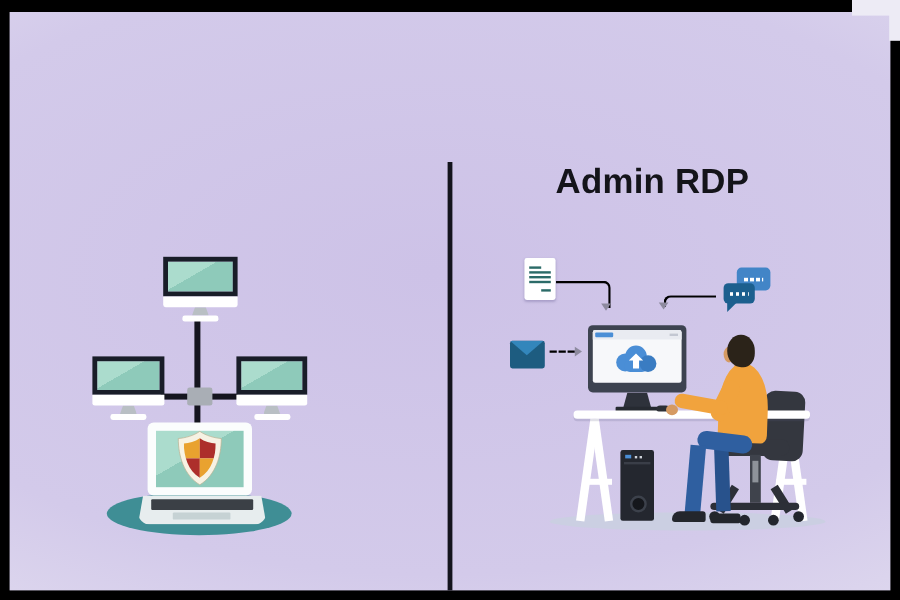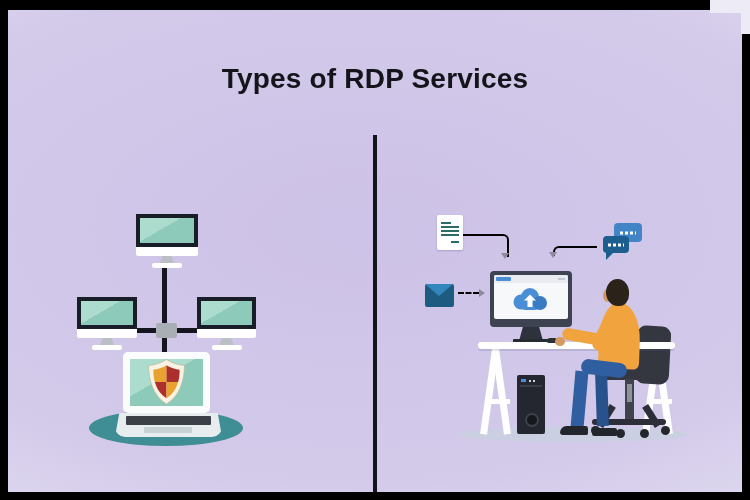--- a/index.html
+++ b/index.html
@@ -81,21 +81,20 @@
   .chairc{background:var(--chair-dark,#34373f);}
 </style>
 </head>
 <body>
 
 <div class="frame">
   <div class="canvas"></div>
   <div class="patch" style="left:710px;top:0;width:40px;height:13px;"></div>
   <div class="patch" style="left:741px;top:0;width:9px;height:34px;"></div>
 
-  <h1 class="title">Types of RDP Services</h1>
   <div class="divider"></div>
 
 
   <div class="lap-shadow"></div>
 
   <div class="link" style="left:162px;top:264px;width:5px;height:92px;"></div>
   <div class="link" style="left:134px;top:328px;width:64px;height:5px;"></div>
   <div class="junction"></div>
 
   <div class="mon" style="left:136px;top:214px;width:62px;">
@@ -131,20 +130,21 @@
     </defs>
     <path d="M20 1 C25 4.5 32 6.5 37.5 6.8 C37.5 21 33 36.5 20 44.5 C7 36.5 2.5 21 2.5 6.8 C8 6.5 15 4.5 20 1 Z" fill="#f7f2e3" stroke="#b9b294" stroke-width="0.6"></path>
     <g clip-path="url(#shield-clip)">
       <rect x="2" y="4" width="18" height="19" fill="#e9a22f"></rect>
       <rect x="20" y="4" width="18" height="19" fill="#ad2f2b"></rect>
       <rect x="2" y="23" width="18" height="21" fill="#ad2f2b"></rect>
       <rect x="20" y="23" width="18" height="21" fill="#e9a22f"></rect>
     </g>
   </svg>
 
+  <h2 class="heading" style="left:463px;top:136px;">Admin RDP</h2>
 
   <div class="floor-shadow"></div>
 
   <div class="doc">
     <i style="left:4px;top:7px;width:10px;"></i>
     <i style="left:4px;top:11px;width:18px;"></i>
     <i style="left:4px;top:15px;width:18px;"></i>
     <i style="left:4px;top:19px;width:18px;"></i>
     <i style="left:14px;top:26px;width:8px;"></i>
   </div>

